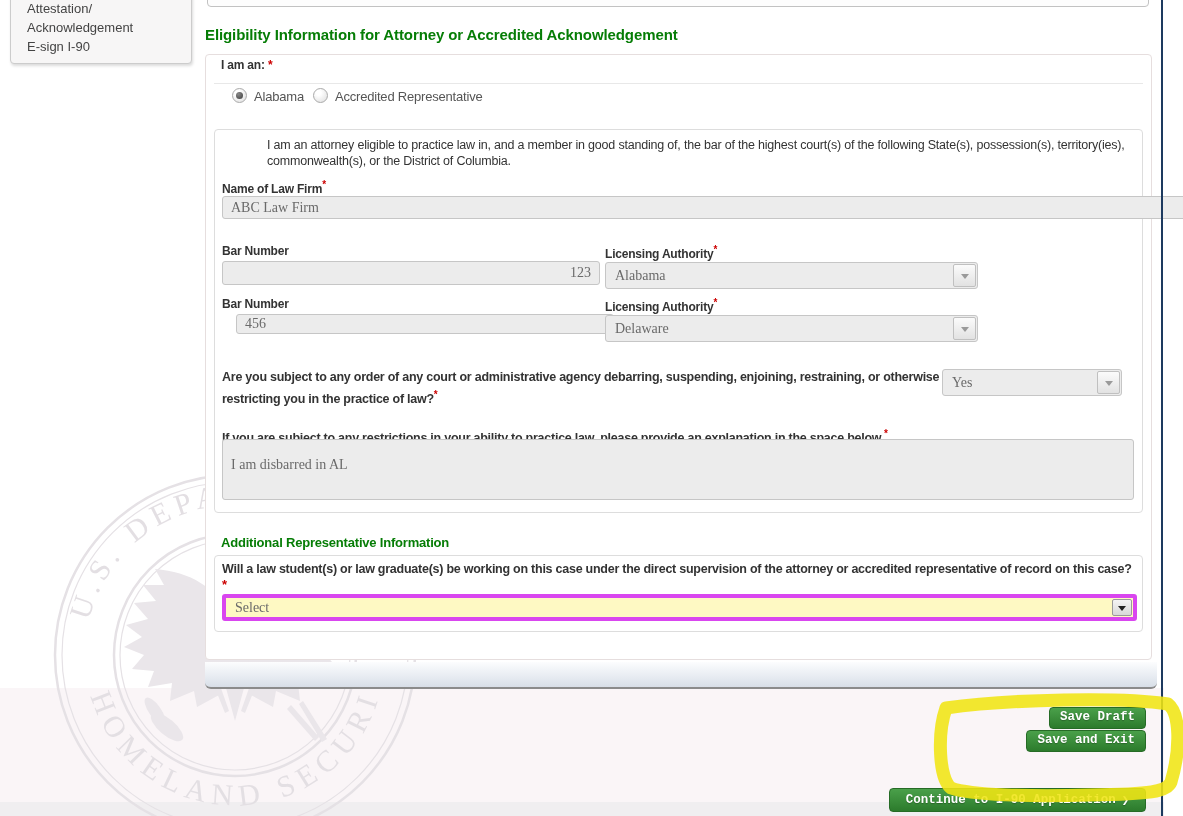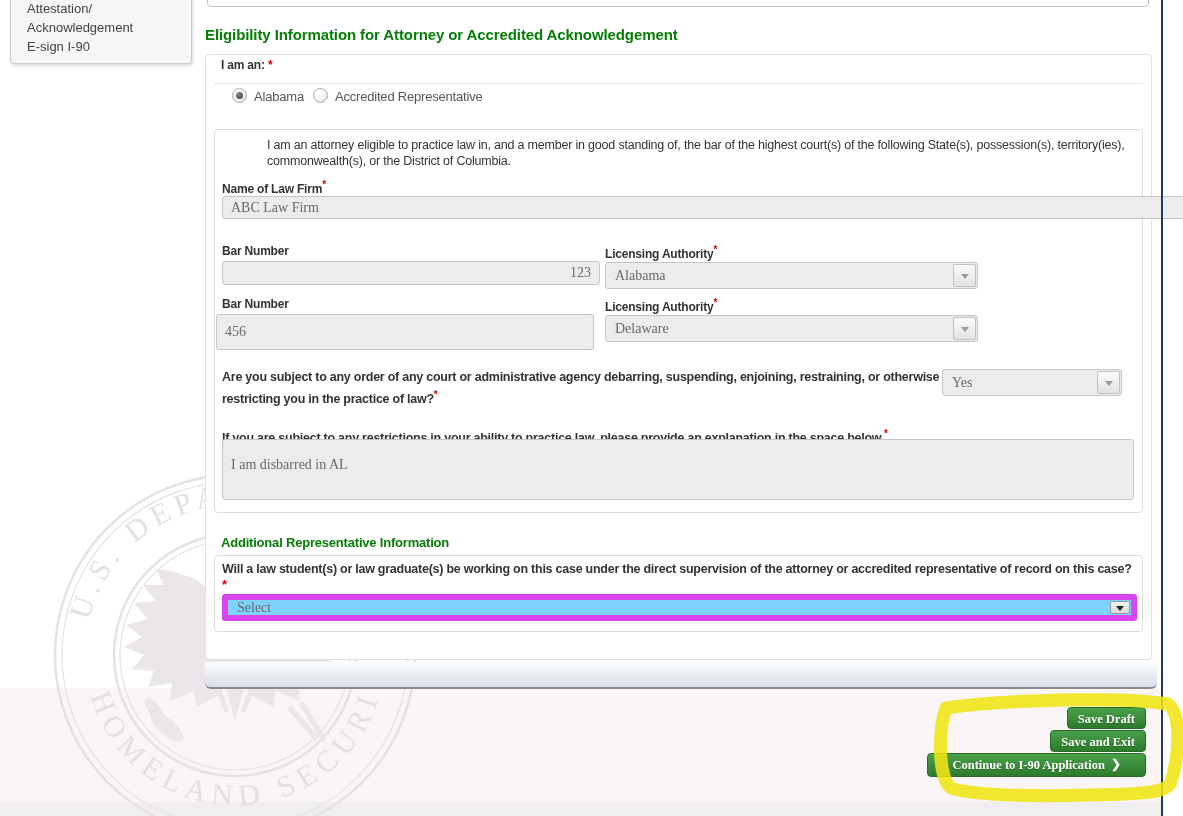--- a/index.html
+++ b/index.html
@@ -63,44 +63,44 @@
   }
   textarea.tinput { resize:none; padding:16px 8px; line-height:17px; }
 
   .dd { position:absolute; box-sizing:border-box; background:#ececec; border:1px solid #c6c6c6; border-radius:3px; cursor:default; }
   .dd .dd-val { position:absolute; left:9px; top:50%; transform:translateY(-50%);
                 font-family:"Liberation Serif", serif; font-size:14px; color:#6a6a6a; white-space:nowrap; }
   .dd .dd-btn { position:absolute; right:1px; top:1px; bottom:1px; width:21px;
                 background:linear-gradient(#fbfbfb,#e2e2e2); border:1px solid #c0c0c0; border-radius:2px; }
   .dd .dd-btn::after { content:""; position:absolute; left:50%; top:50%; margin:-2px 0 0 -4px;
                 border-left:4px solid transparent; border-right:4px solid transparent; border-top:5px solid #9a9a9a; }
-  .dd.enabled { background:#7dd3fc; border:6px solid #d946ef; cursor:pointer;padding-left:8px; }
+  .dd.enabled { background:#fef9c3; border:4px solid #d946ef; cursor:pointer;padding-left:8px; }
   .dd.enabled .dd-btn { width:18px; background:linear-gradient(#f4f4f4,#d8d8d8); border:1px solid #9a9a9a; }
   .dd.enabled .dd-btn::after { border-top-color:#222; }
 
   .section-h { position:absolute; font-size:13px; font-weight:bold; color:#067d06; letter-spacing:-0.2px; }
   .req-line { position:absolute; font-size:13px; font-weight:bold; color:#c00; }
 
   
   .footer-bar {
     position:absolute; left:205px; top:662px; width:952px; height:27px;
     background:linear-gradient(180deg,#fcfdfe,#e3e8ef 70%,#d8dee7);
     border-bottom:2px solid #8b8b8b; border-radius:0 0 6px 6px; box-sizing:border-box;
   }
 
   
   .actions { position:absolute; right:37px; top:707px; display:flex; flex-direction:column; align-items:flex-end; gap:1px; }
   .btn {
-    display:inline-flex; align-items:flex-start; gap:6px;
+    display:inline-flex; align-items:flex-end; gap:6px;
     background:linear-gradient(#4aa04a,#2c7b2c); border:1px solid #266b26; border-radius:4px;
-    color:#fff; font-family:Liberation Serif, serif; font-size:12.5px; font-weight:bold;
+    color:#fff; font-family:Liberation Mono, monospace; font-size:12.5px; font-weight:bold;
     padding:4px 10px; height:22px; box-sizing:border-box; cursor:pointer; white-space:nowrap;
     text-shadow:0 1px 1px rgba(0,0,0,.25);
   }
-  .btn.primary { height:24px; padding:4px 24px; }
+  .btn.primary { height:24px; padding:4px 16px;margin-top:35px; }
   .chev { font-size:12px; line-height:1; }
 
   
   .navy-line { position:absolute; left:1161px; top:0; width:2px; height:816px; background:#1d3a5f; }
   .annotation { position:absolute; left:0; top:0; width:1183px; height:816px; pointer-events:none; }
 </style>
 </head>
 <body>
 
 <div class="stage">
@@ -184,21 +184,21 @@
       <input class="tinput" style="left: 7px; top: 131px; width: 378px; height: 24px; text-align: right;" readonly="" value="123">
       <div class="dd" style="left:390px; top:132px; width:373px; height:27px;">
         <span class="dd-val">Alabama</span>
         <span class="dd-btn"></span>
       </div>
 
       <div class="lbl" style="left:7px; top:167px;">Bar Number</div>
       <div class="lbl" style="left:390px; top:167px;">
         <span>Licensing Authority</span><sup class="req">*</sup>
       </div>
-      <input class="tinput" style="left: 1px; top: 184px; width: 378px; height: 36px;" readonly="" value="456">
+      <input class="tinput" style="left: 21px; top: 184px; width: 378px; height: 20px;" readonly="" value="456">
       <div class="dd" style="left:390px; top:185px; width:373px; height:27px;">
         <span class="dd-val">Delaware</span>
         <span class="dd-btn"></span>
       </div>
 
       <div class="q" style="left:7px; top:239px; width:725px;">
         <span>Are you subject to any order of any court or administrative agency debarring, suspending, enjoining, restraining, or otherwise restricting you in the practice of law?</span><sup class="req">*</sup>
       </div>
       <div class="dd" style="left:727px; top:239px; width:180px; height:27px;padding-left:28px;">
         <span class="dd-val">Yes</span>

